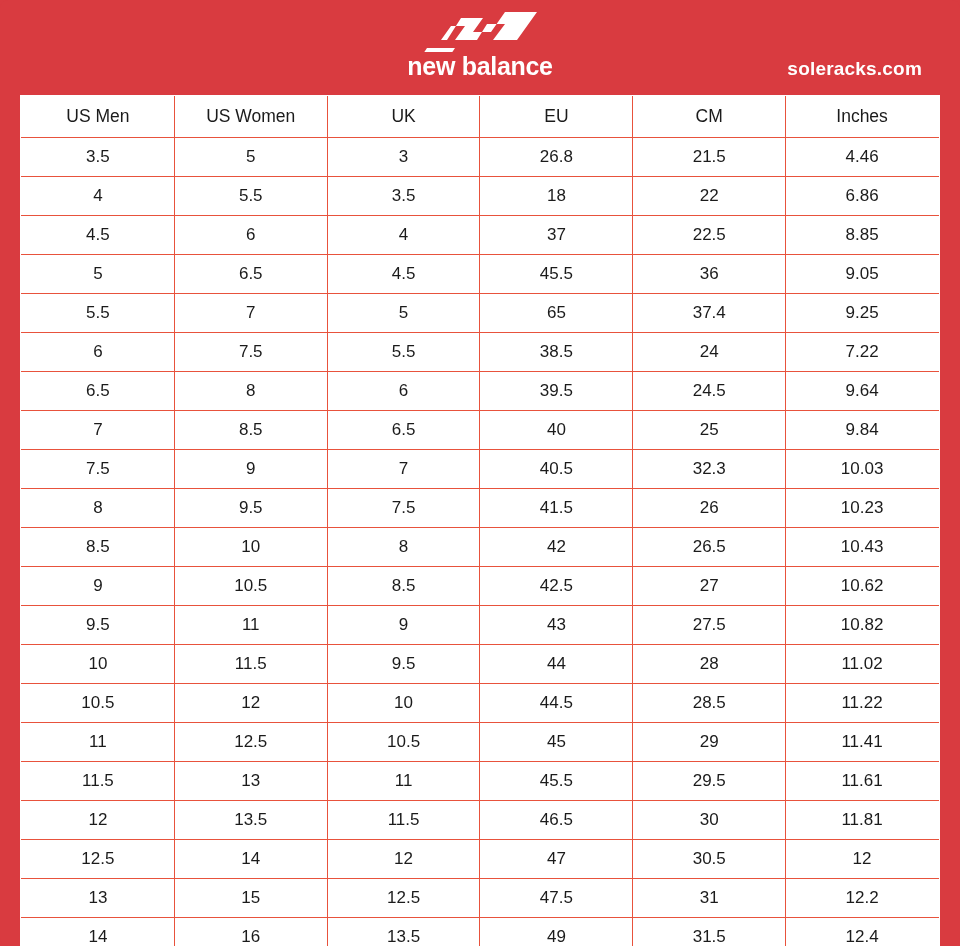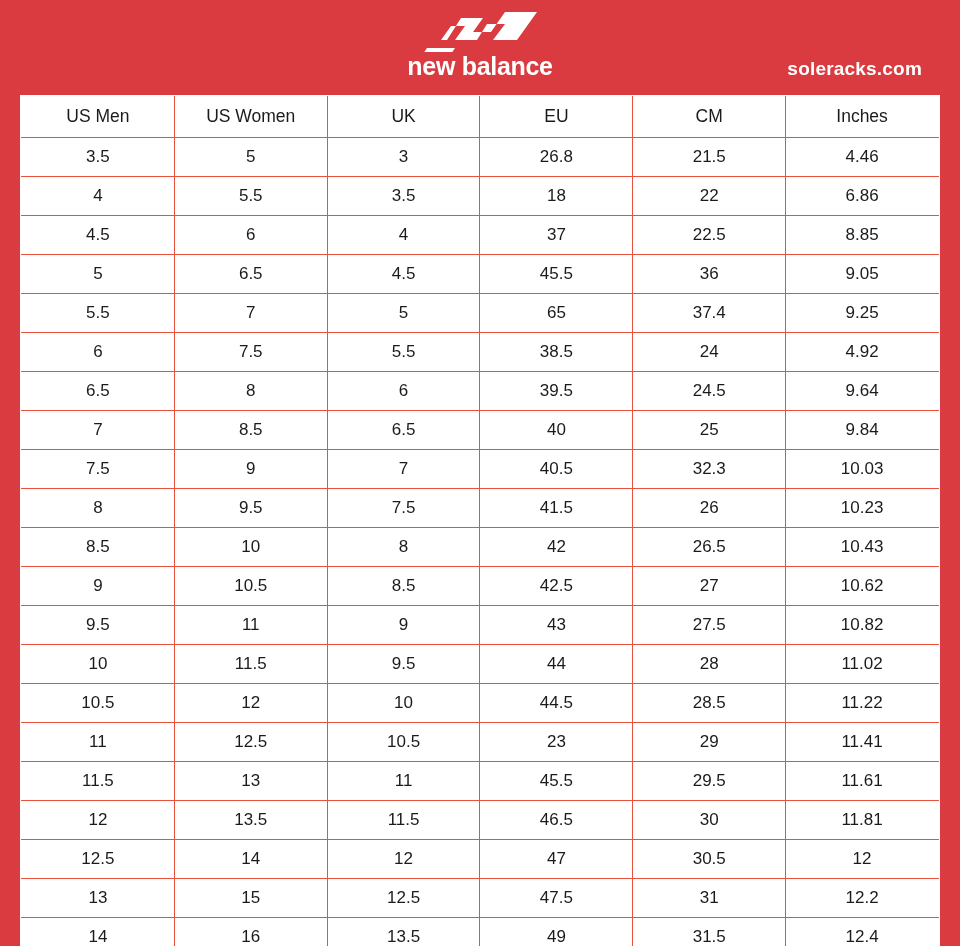--- a/index.html
+++ b/index.html
@@ -168,21 +168,21 @@
             <td>65</td>
             <td>37.4</td>
             <td>9.25</td>
           </tr>
         <tr>
             <td>6</td>
             <td>7.5</td>
             <td>5.5</td>
             <td>38.5</td>
             <td>24</td>
-            <td>4.92</td>
+            <td>7.22</td>
           </tr>
         <tr>
             <td>6.5</td>
             <td>8</td>
             <td>6</td>
             <td>39.5</td>
             <td>24.5</td>
             <td>9.64</td>
           </tr>
         <tr>
@@ -246,21 +246,21 @@
             <td>12</td>
             <td>10</td>
             <td>44.5</td>
             <td>28.5</td>
             <td>11.22</td>
           </tr>
         <tr>
             <td>11</td>
             <td>12.5</td>
             <td>10.5</td>
-            <td>23</td>
+            <td>45</td>
             <td>29</td>
             <td>11.41</td>
           </tr>
         <tr>
             <td>11.5</td>
             <td>13</td>
             <td>11</td>
             <td>45.5</td>
             <td>29.5</td>
             <td>11.61</td>

